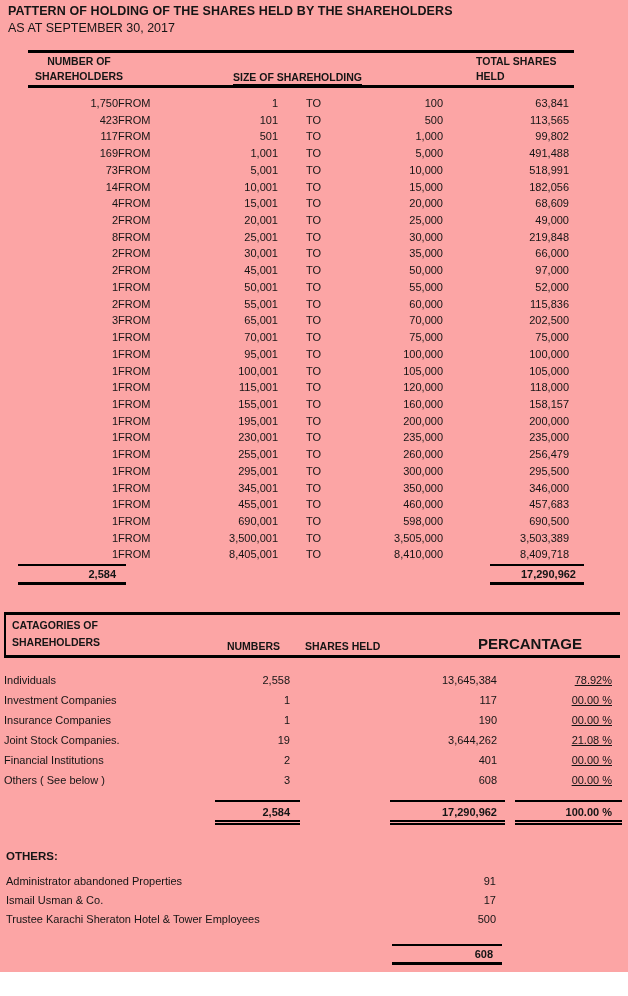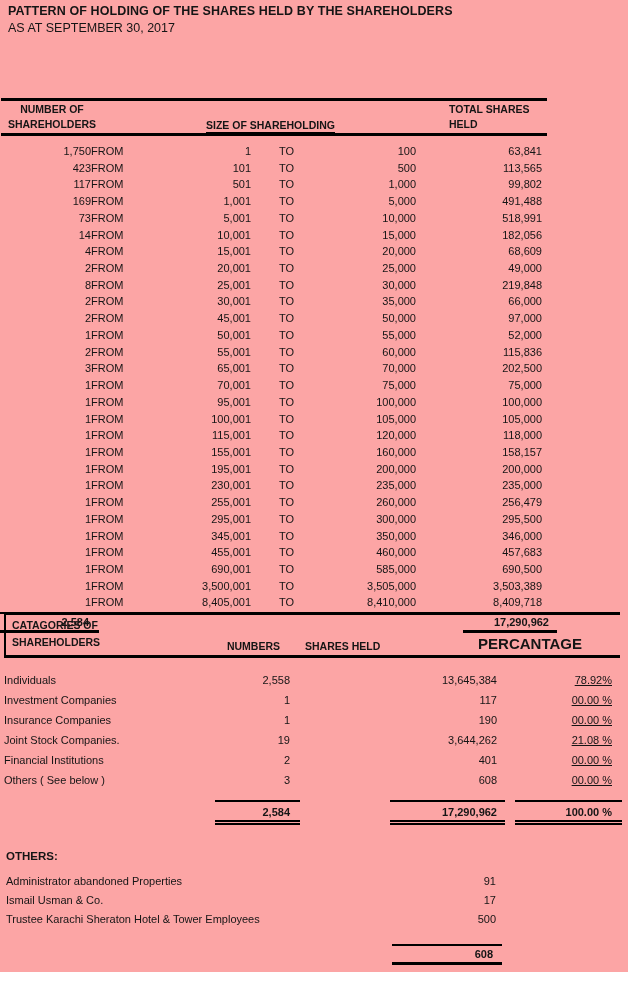--- a/index.html
+++ b/index.html
@@ -6,21 +6,21 @@
   .page{
     position:relative;width:628px;height:972px;background:#fca5a5;
     font-family:"Liberation Sans","DejaVu Sans",sans-serif;color:#151515;
     overflow:hidden;
   }
   
   .title{position:absolute;left:8px;top:4px;font-size:12.5px;font-weight:700;letter-spacing:0.1px;}
   .subtitle{position:absolute;left:8px;top:21px;font-size:12.5px;}
 
   
-  .t1{position:absolute;left:1px;top:50px;width:546px;margin-top:48px;}
+  .t1{position:absolute;left:28px;top:50px;width:546px;}
   .t1-head{position:relative;height:32px;border-top:3px solid #000;border-bottom:3px solid #000;}
   .t1-h-left{position:absolute;left:0;top:1px;width:102px;text-align:center;font-weight:700;font-size:10.5px;line-height:15px;}
   .t1-h-mid{position:absolute;left:205px;bottom:0;font-weight:700;font-size:10.5px;border-bottom:1.5px solid #000;padding-bottom:1px;}
   .t1-h-right{position:absolute;left:448px;top:1px;font-weight:700;font-size:10.5px;line-height:15px;}
   .t1-rows{margin-top:7px;}
   .t1-row{display:grid;grid-template-columns:90px 65px 95px 60px 105px 1fr;font-size:11px;line-height:16.72px;}
   .c-count{text-align:right;}
   .c-from{}
   .c-start{text-align:right;}
   .c-to{padding-left:28px;}
@@ -302,21 +302,21 @@
           <span class="c-to">TO</span>
           <span class="c-end">460,000</span>
           <span class="c-shares">457,683</span>
         </div>
 
         <div class="t1-row">
           <span class="c-count">1</span>
           <span class="c-from">FROM</span>
           <span class="c-start">690,001</span>
           <span class="c-to">TO</span>
-          <span class="c-end">585,000</span>
+          <span class="c-end">598,000</span>
           <span class="c-shares">690,500</span>
         </div>
 
         <div class="t1-row">
           <span class="c-count">1</span>
           <span class="c-from">FROM</span>
           <span class="c-start">3,500,001</span>
           <span class="c-to">TO</span>
           <span class="c-end">3,505,000</span>
           <span class="c-shares">3,503,389</span>

